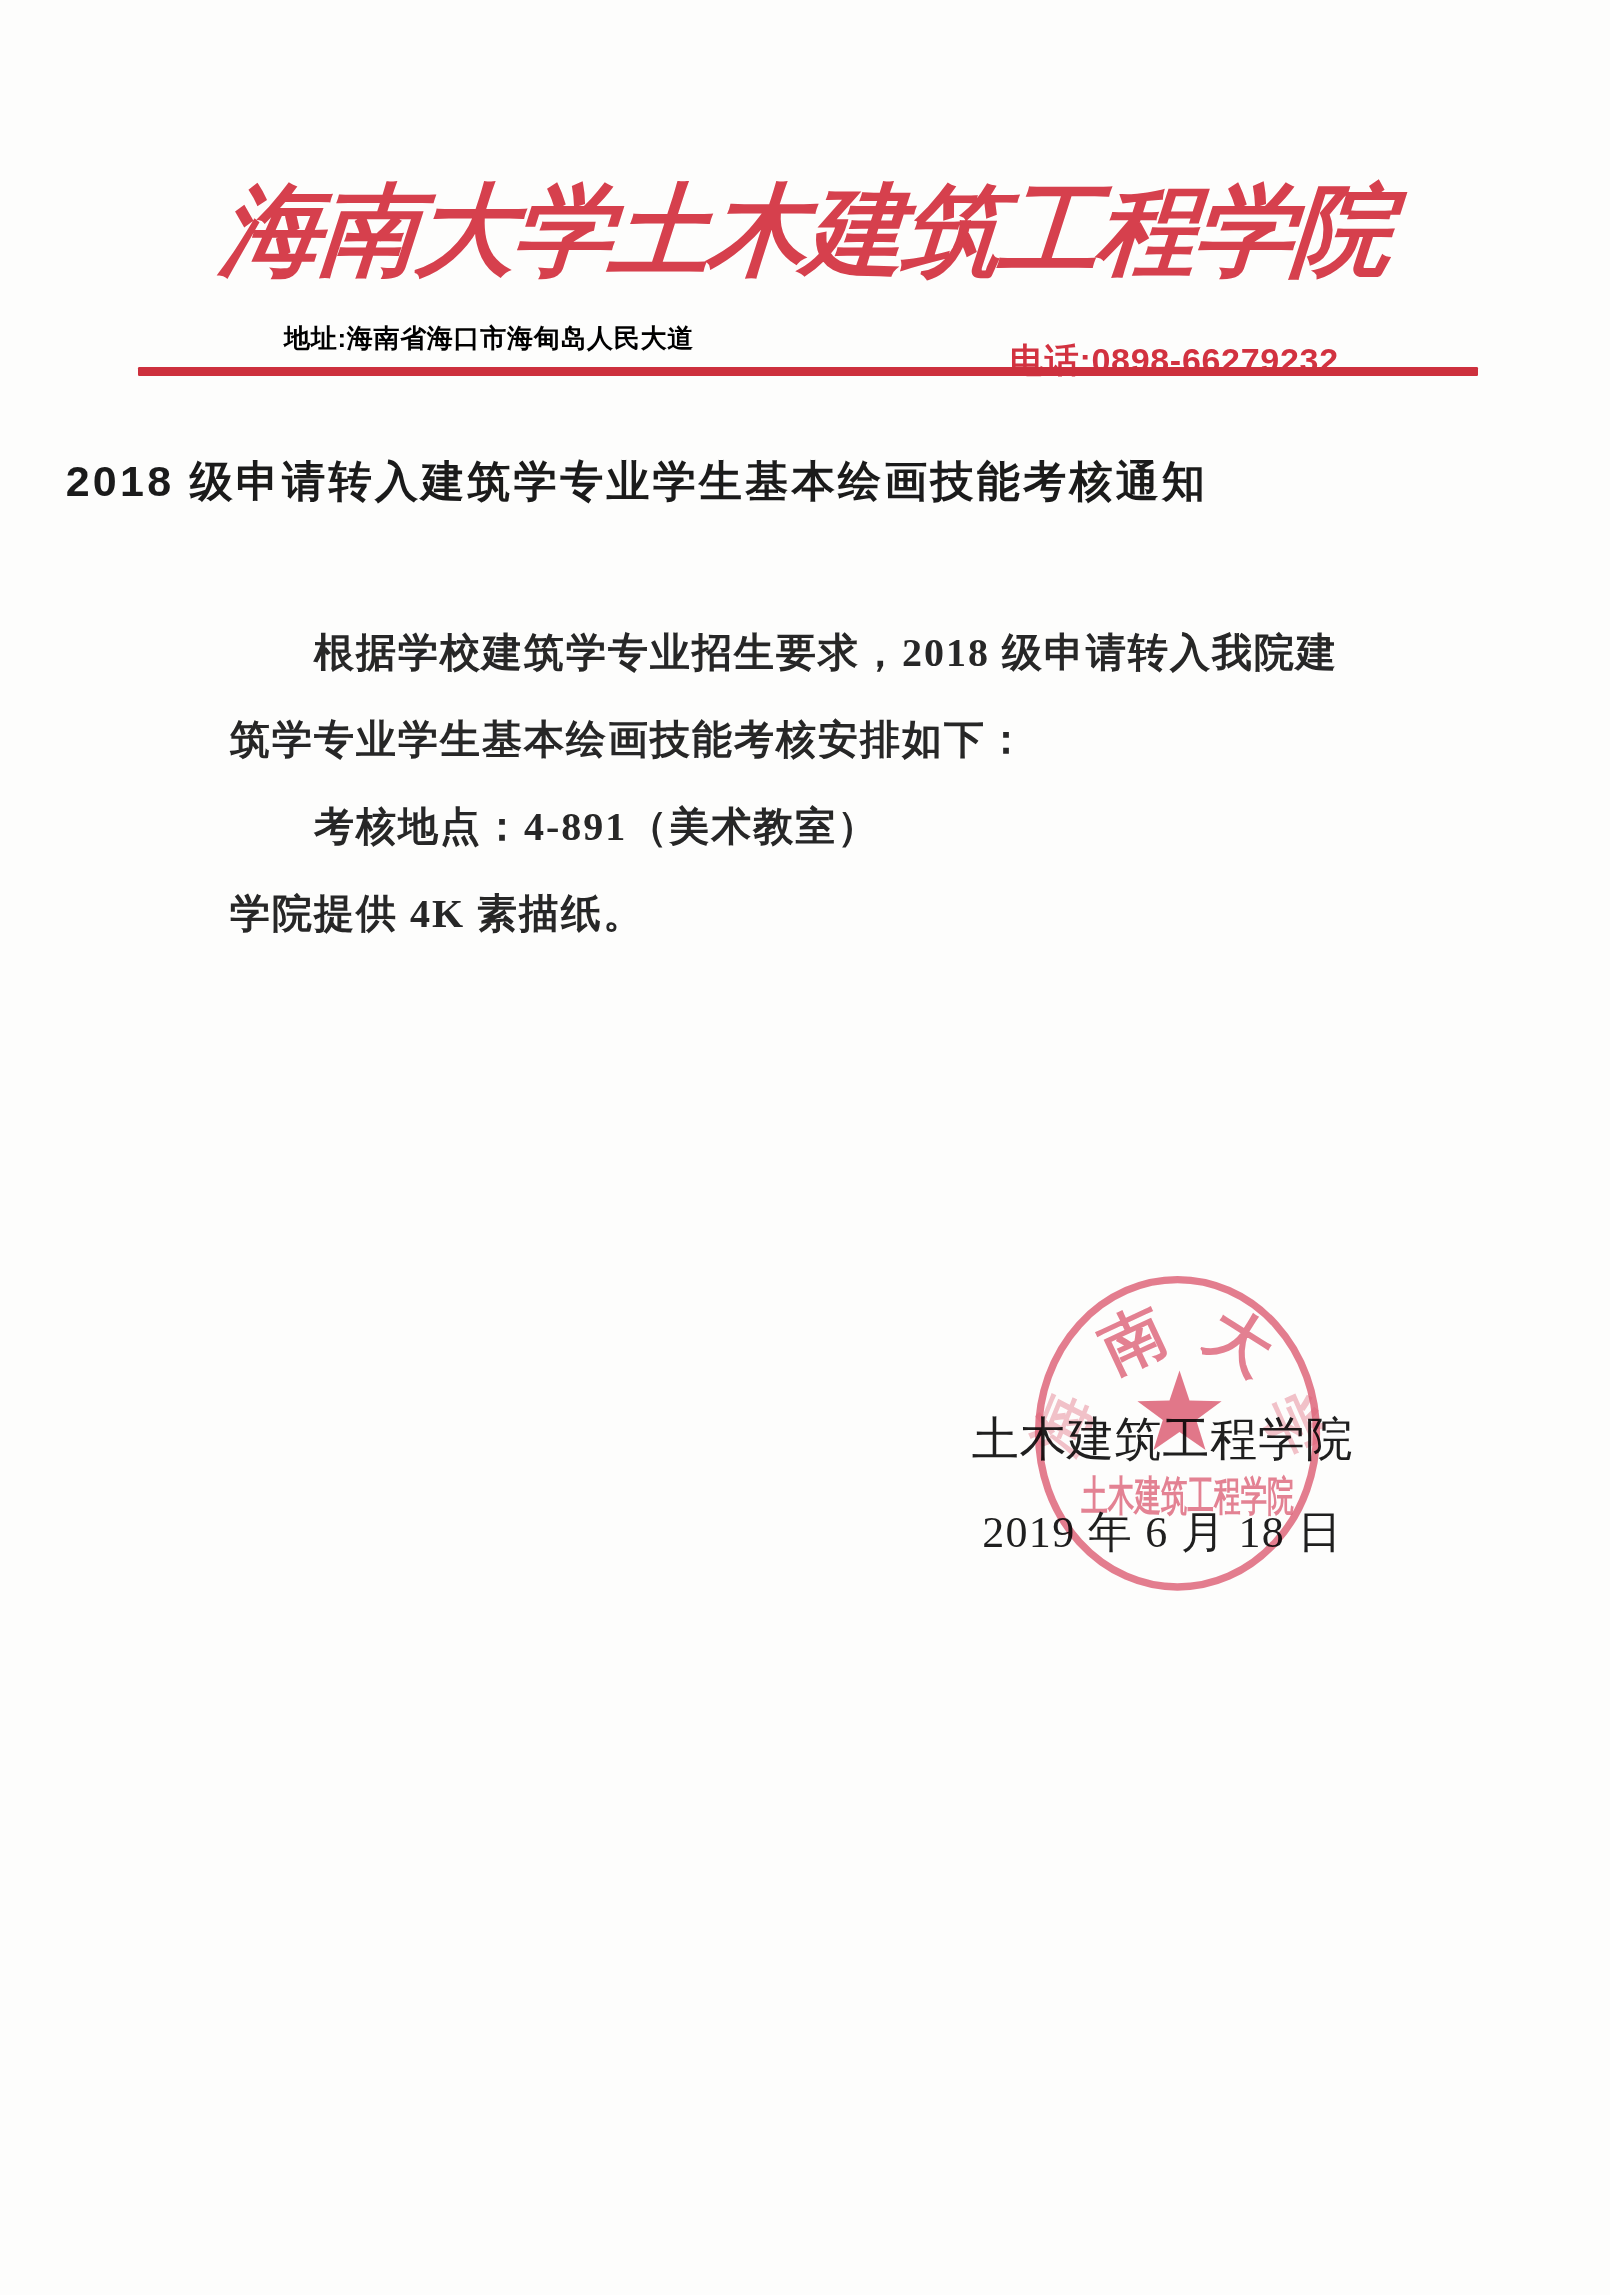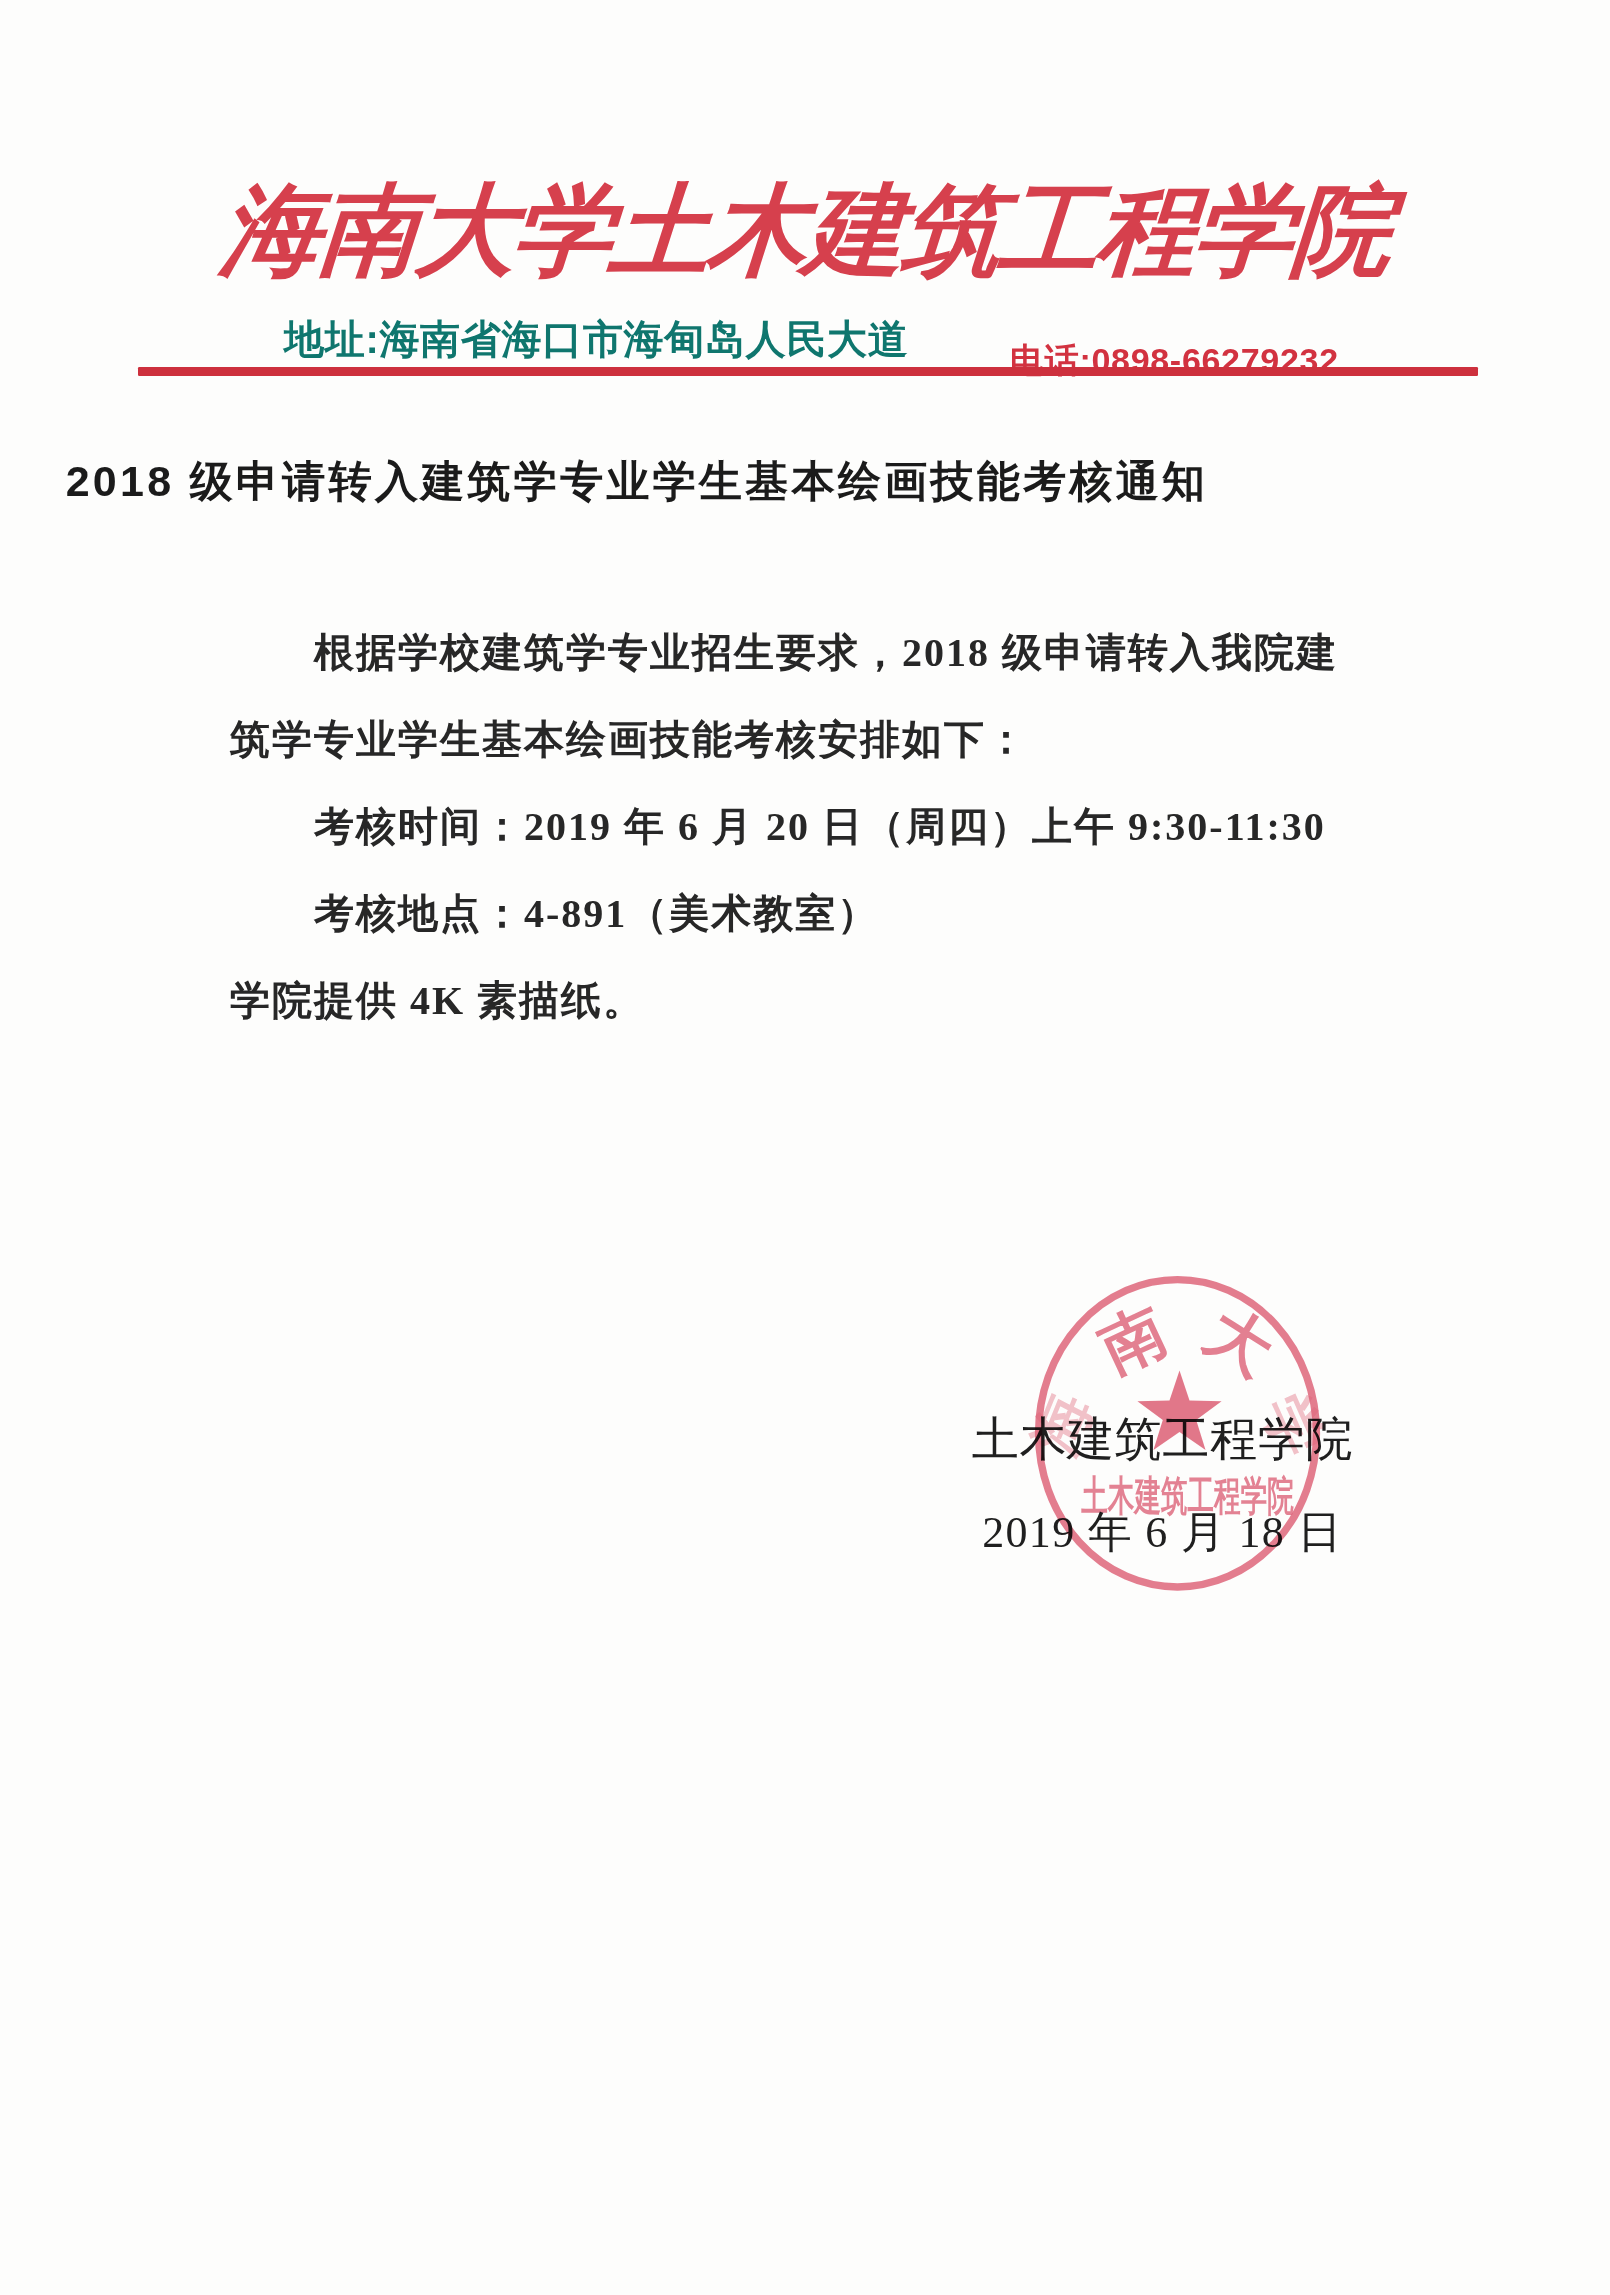--- a/index.html
+++ b/index.html
@@ -13,22 +13,22 @@
   }
   
   .org-name{
     position:absolute;top:168px;left:50%;transform:translateX(-50%) skewX(-4deg);
     font-size:100px;line-height:127px;font-weight:700;font-style:italic;
     letter-spacing:-2.7px;white-space:nowrap;
     color:#d6404d;
     font-family:"Liberation Serif","DejaVu Serif",serif;
   }
   .contact-address{
-    position:absolute;top:312px;left:284px;
-    font-size:40px;font-weight:700;color:#0f766e;
+    position:absolute;top:321px;left:284px;
+    font-size:26px;font-weight:700;color:#000000;
     font-family:"Liberation Sans","DejaVu Sans",sans-serif;
     letter-spacing:0.7px;white-space:nowrap;
   }
   .contact-phone{
     position:absolute;top:338px;left:1010px;
     font-size:34px;font-weight:700;color:#d23240;
     font-family:"Liberation Sans","DejaVu Sans",sans-serif;
     letter-spacing:0.7px;white-space:nowrap;
   }
   .red-rule{
@@ -81,21 +81,20 @@
 
   <div class="contact-phone">电话:0898-66279232</div>
 
   <div class="red-rule"></div>
 
   <div class="notice-title">2018 级申请转入建筑学专业学生基本绘画技能考核通知</div>
 
   <div class="body-block">
     <div class="body-line indent">根据学校建筑学专业招生要求，2018 级申请转入我院建</div>
     <div class="body-line">筑学专业学生基本绘画技能考核安排如下：</div>
-    <div class="body-line indent">考核时间：2019 年 6 月 20 日（周四）上午 9:30-11:30</div>
     <div class="body-line indent">考核地点：4-891（美术教室）</div>
     <div class="body-line">学院提供 4K 素描纸。</div>
   </div>
 
   <div class="sig-block">
     <div class="sig-org">土木建筑工程学院</div>
     <div class="sig-date">2019 年 6 月 18 日</div>
   </div>
 
   <svg class="seal" viewBox="0 0 450 482" xmlns="http://www.w3.org/2000/svg">

